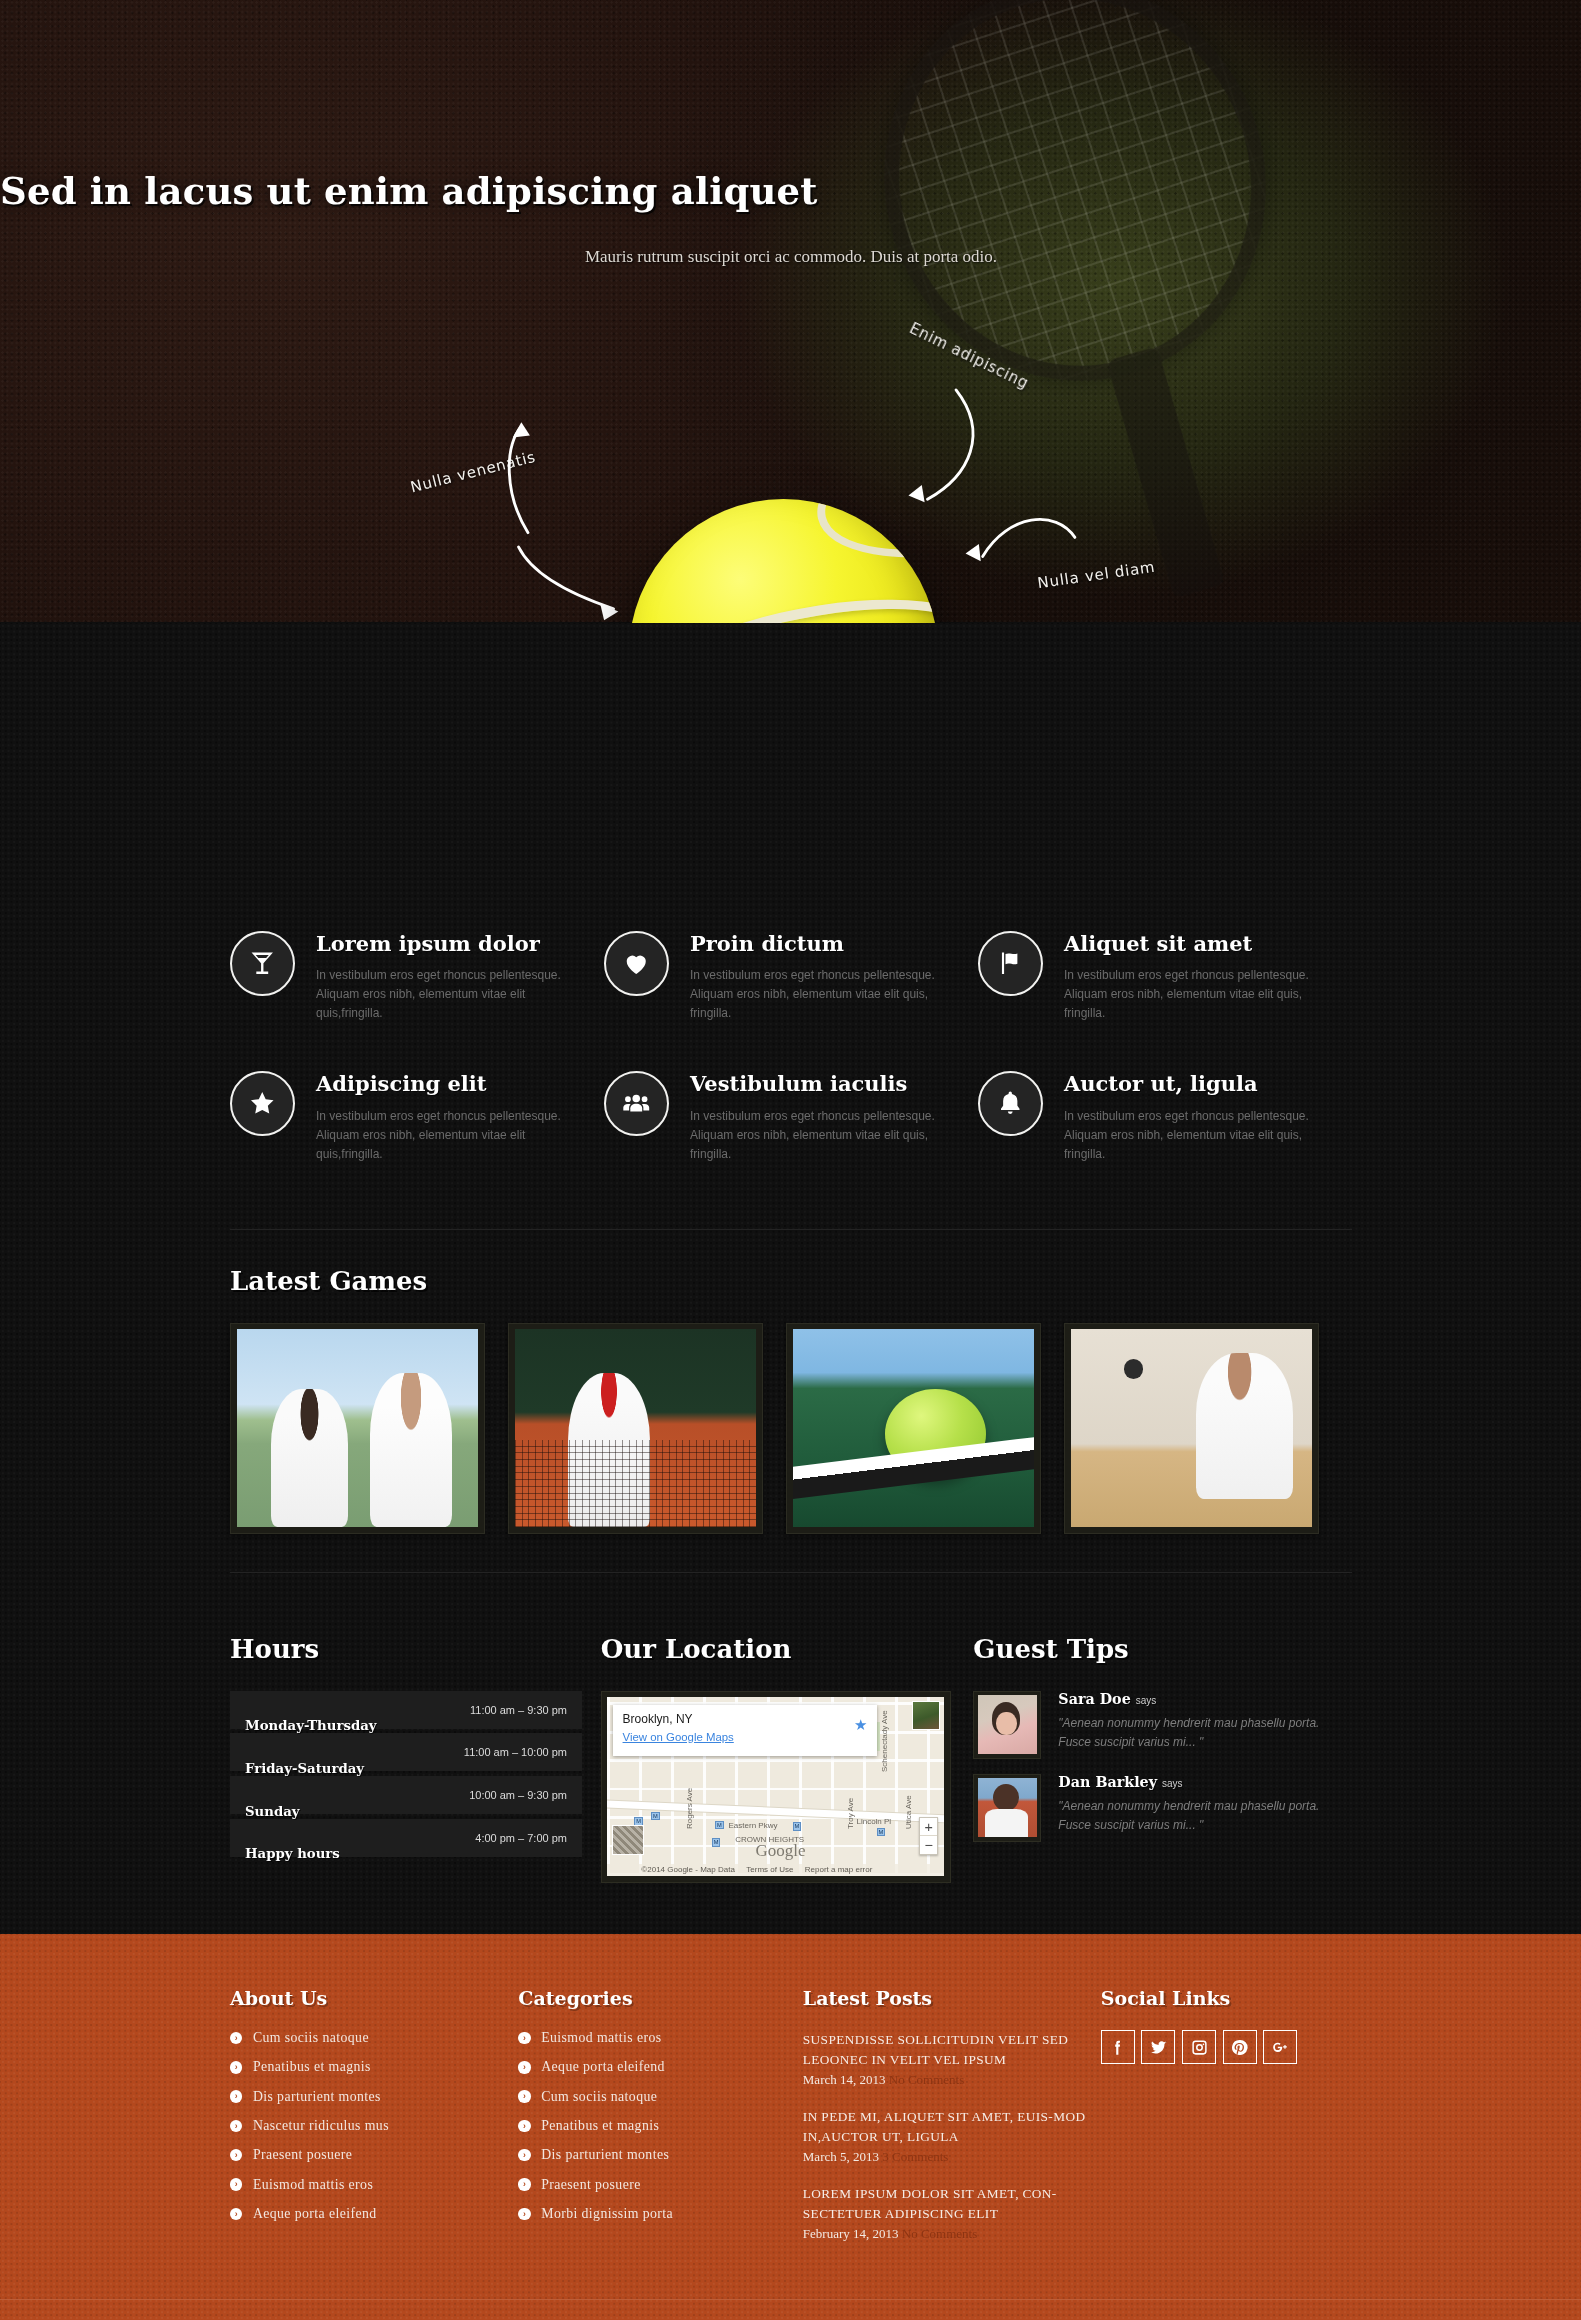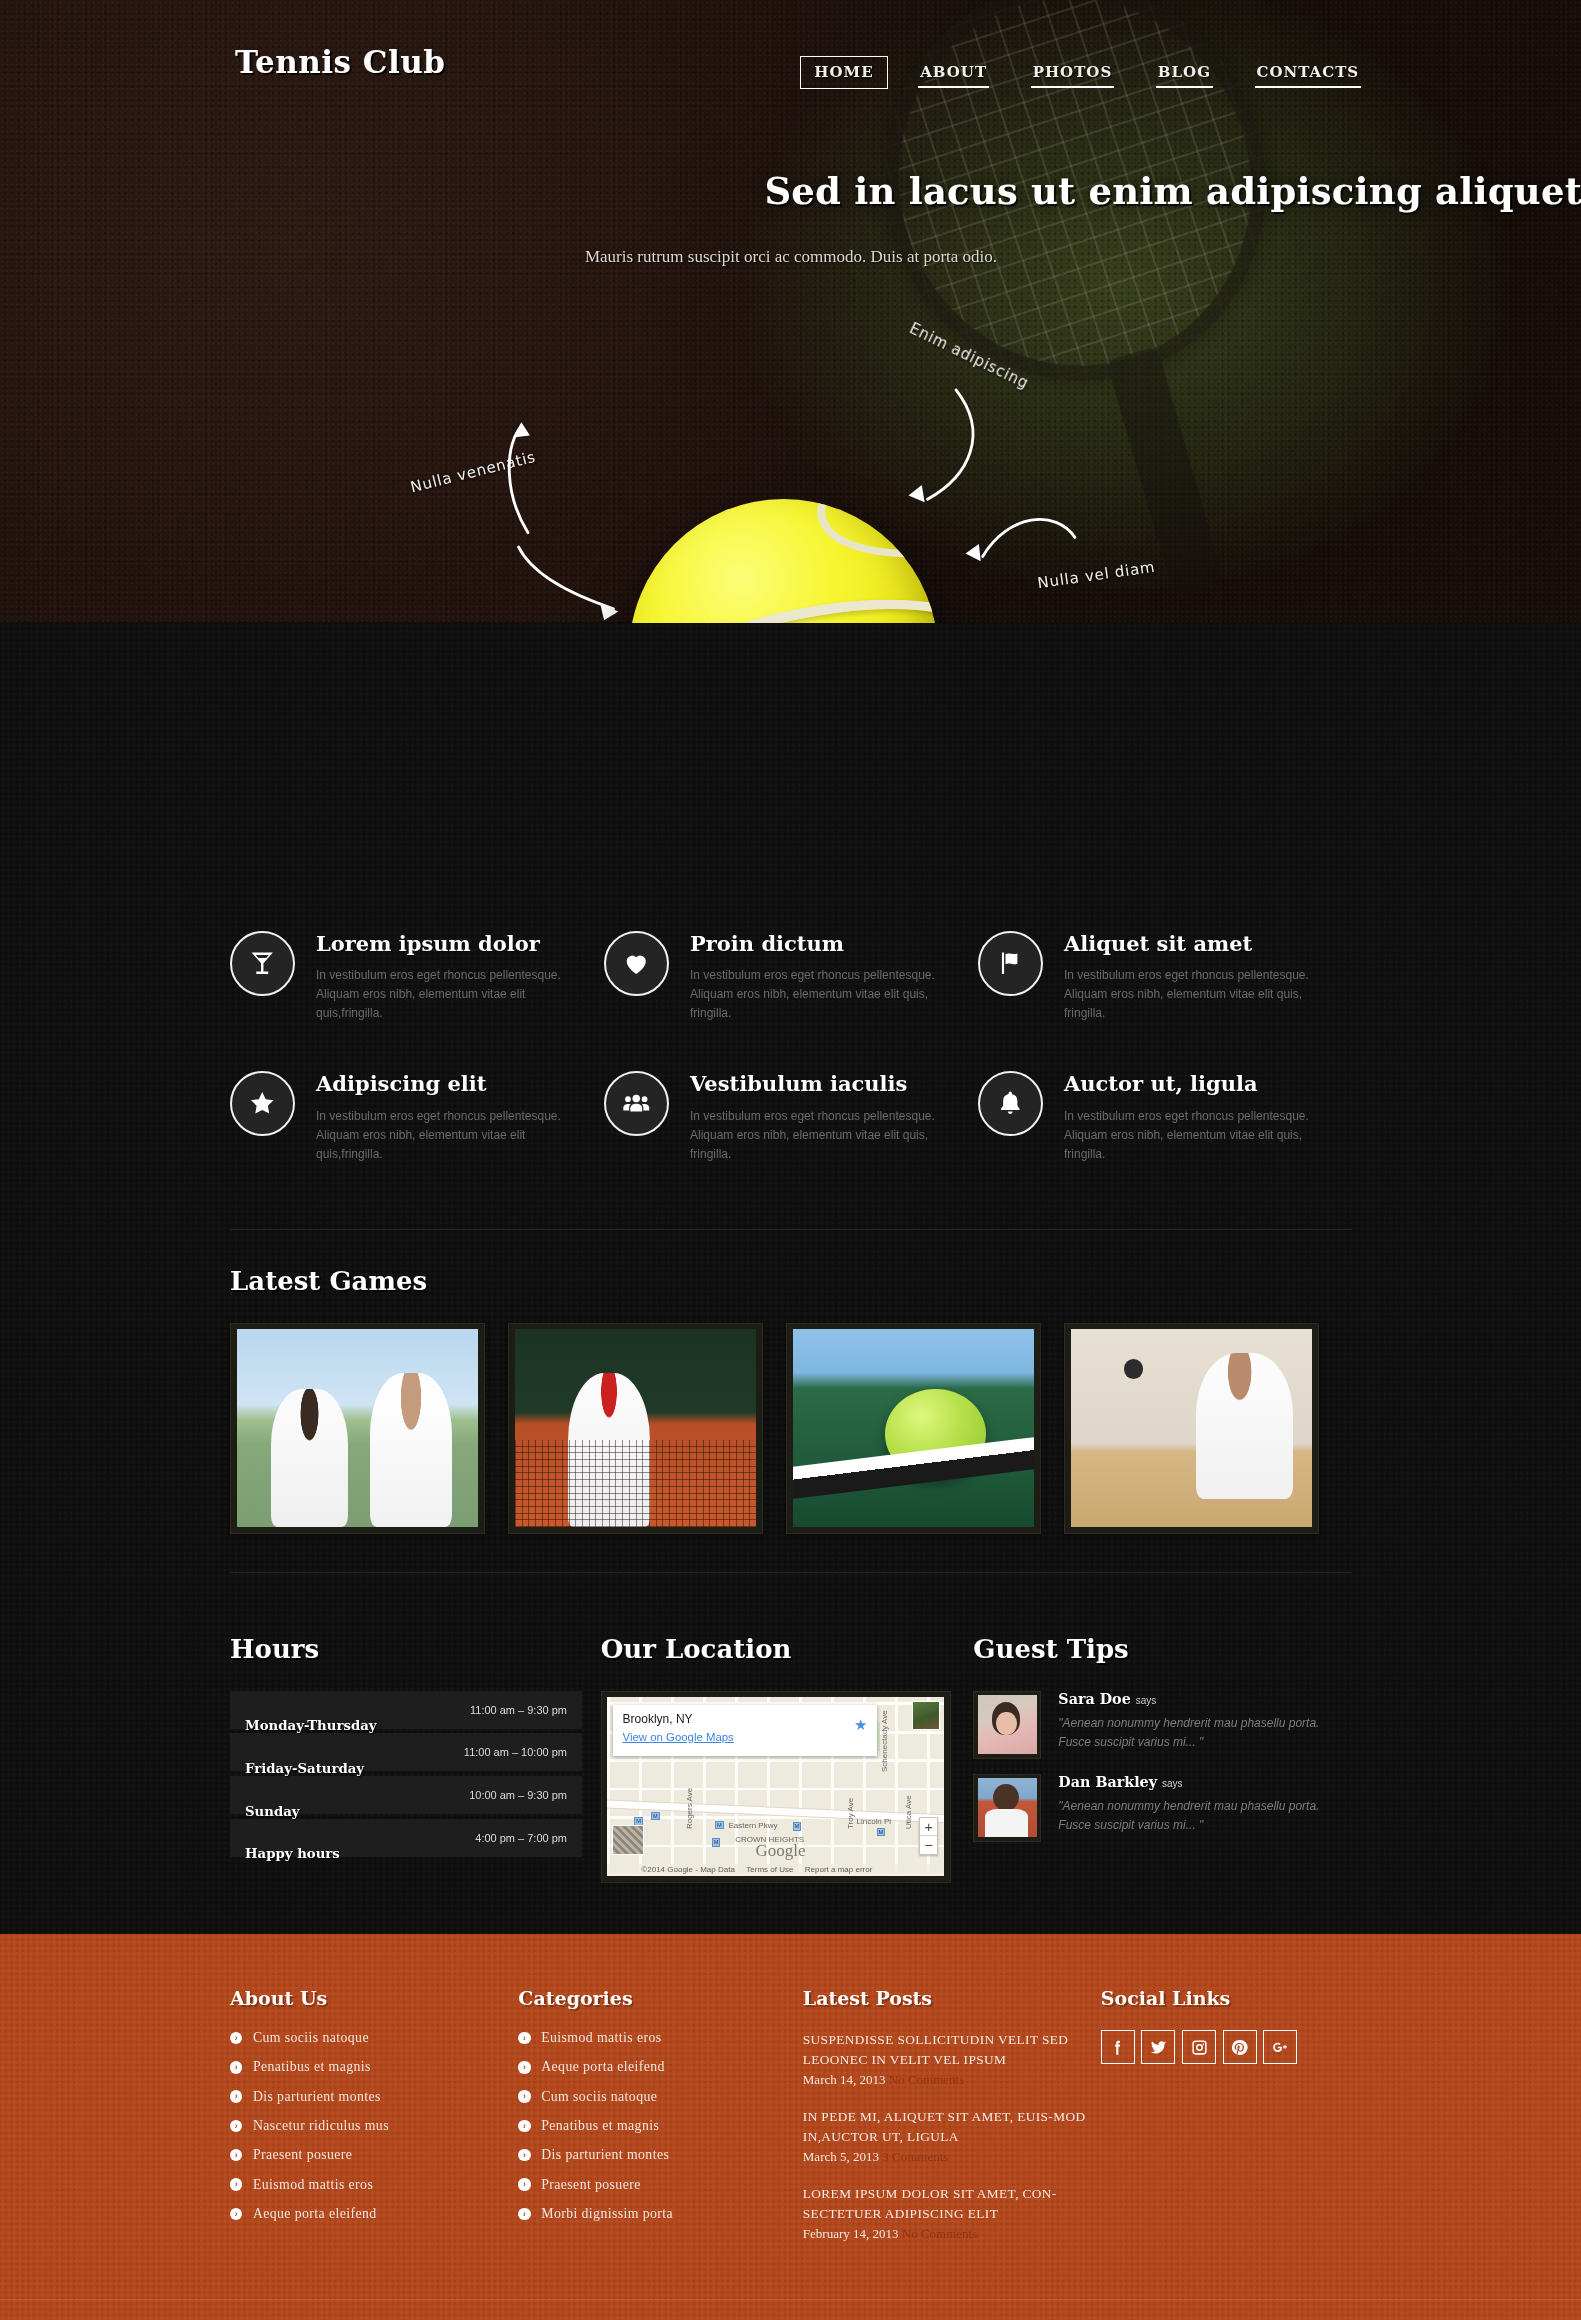--- a/index.html
+++ b/index.html
@@ -52,21 +52,21 @@
   .racket-handle {
     position: absolute; left: 217px; top: 418px;
     width: 53px; height: 247px;
     background: rgba(18,14,12,.85);
     border-radius: 9.5px;
     transform: rotate(2deg);
   }
 
   .hero-title {
     position: absolute; left: 0; right: 0; top: 169px;
-    text-align: right;
+    text-align: left;
     font-family: "DejaVu Serif", serif;
     font-weight: 700;
     font-size: 37px;
     letter-spacing: 0.2px;
     color: #fff;
     text-shadow: 1.9px 1.9px 0 rgba(0,0,0,.75), 0 0 13.3px rgba(0,0,0,.6);
   }
   .hero-sub {
     position: absolute; left: 0; right: 0; top: 243px;
     text-align: center;
@@ -471,30 +471,20 @@
     <div class="annot a2">Enim adipiscing</div>
     <div class="annot a3">Nulla vel diam</div>
 
     <div class="ball">
       <div class="ball-seam"></div>
       <div class="ball-seam2"></div>
     </div>
     <div class="hero-fade"></div>
   </div>
 
-  <div class="header">
-    <div class="brand">Tennis Club</div>
-    <nav class="nav">
-      <a href="#" class="active">HOME</a>
-      <a href="#">ABOUT</a>
-      <a href="#">PHOTOS</a>
-      <a href="#">BLOG</a>
-      <a href="#">CONTACTS</a>
-    </nav>
-  </div>
 
   <div class="dark-body">
     <div class="container">
 
       <div class="features">
         <div class="feat-row">
 
           <div class="feat">
             <div class="feat-icon">
               <svg viewBox="0 0 24 24">

